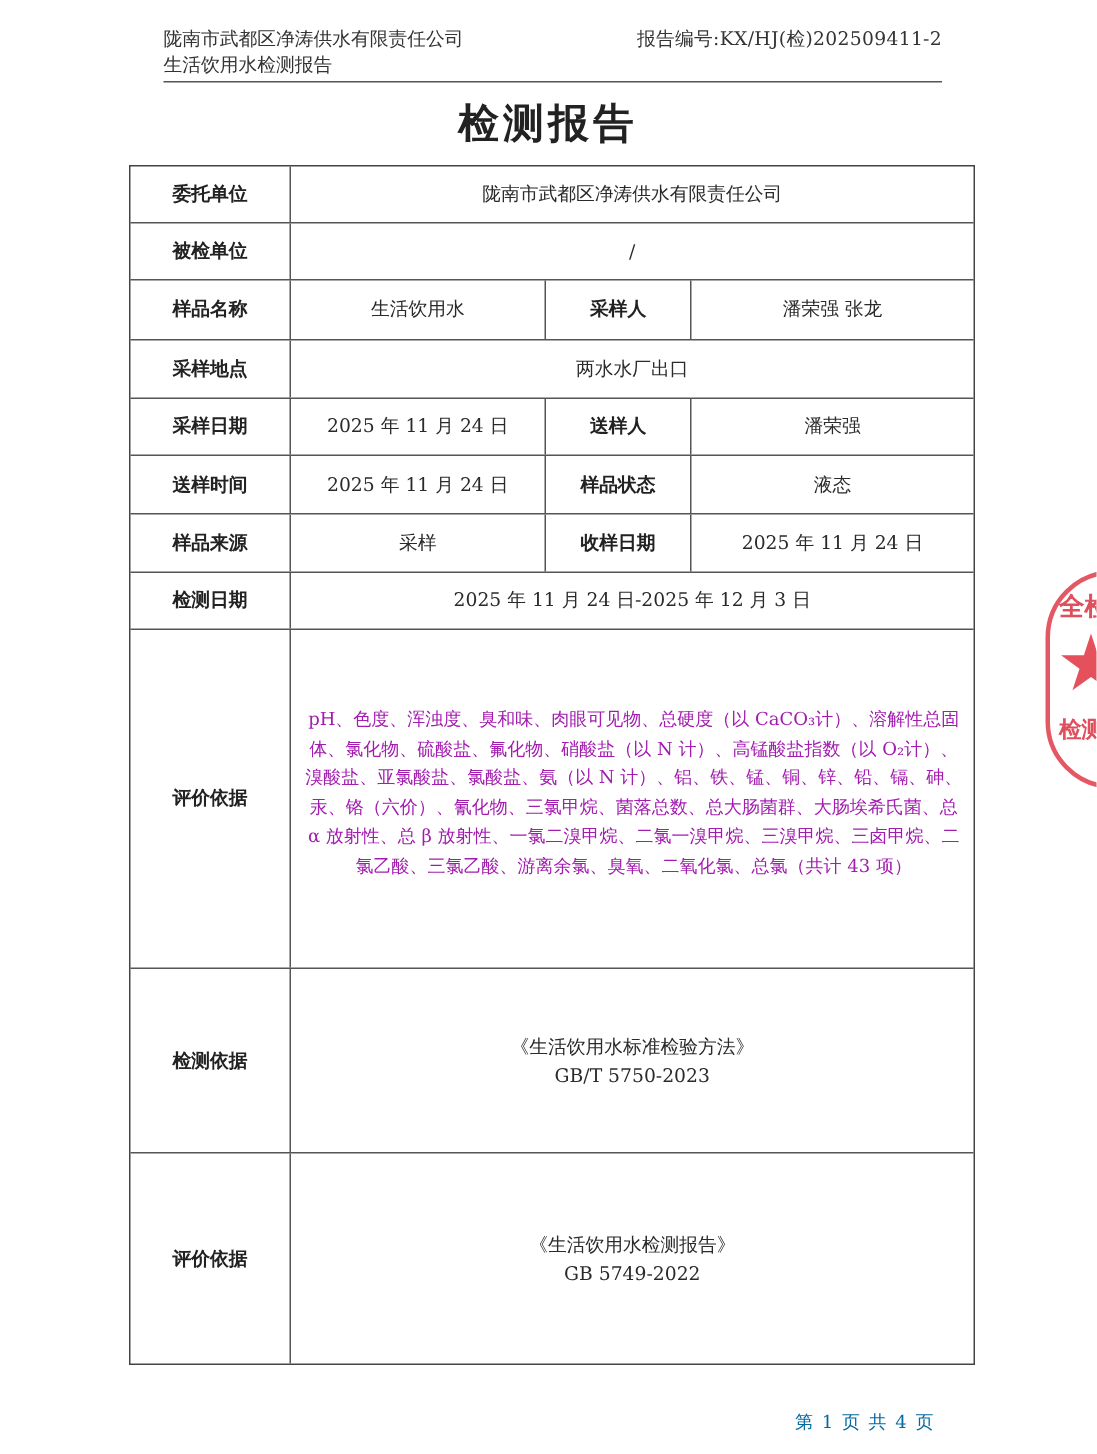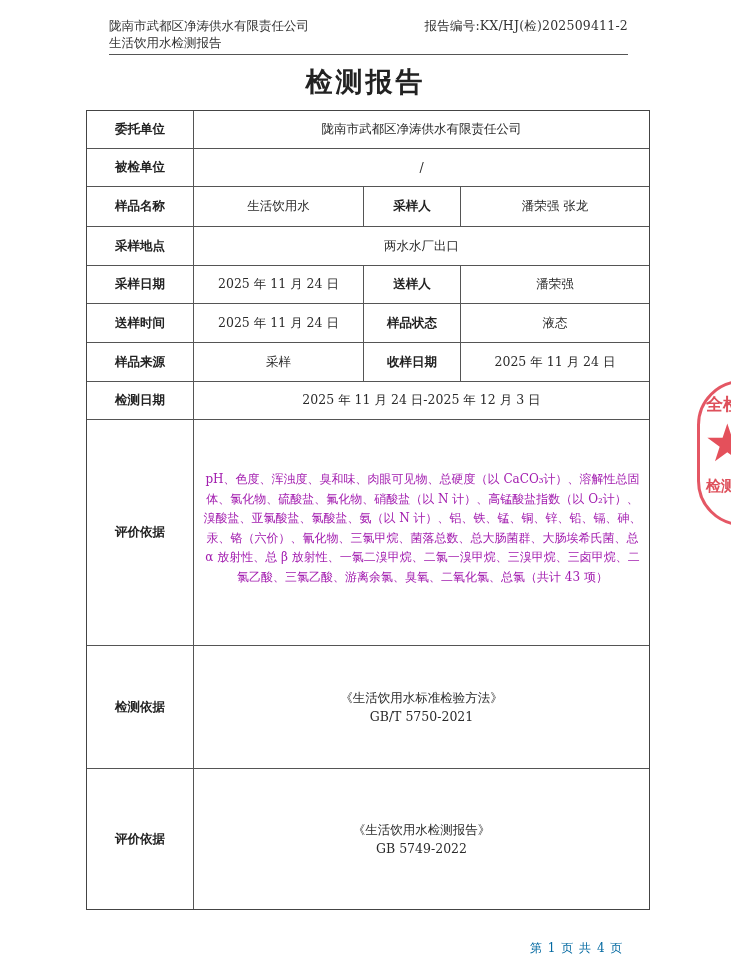--- a/index.html
+++ b/index.html
@@ -205,21 +205,21 @@
   <div class="row" style="top:309px;height:226px;">
     <div class="cell label c-label">评价依据</div>
     <div class="items-text">pH、色度、浑浊度、臭和味、肉眼可见物、总硬度（以 CaCO₃计）、溶解性总固体、氯化物、硫酸盐、氟化物、硝酸盐（以 N 计）、高锰酸盐指数（以 O₂计）、溴酸盐、亚氯酸盐、氯酸盐、氨（以 N 计）、铝、铁、锰、铜、锌、铅、镉、砷、汞、铬（六价）、氰化物、三氯甲烷、菌落总数、总大肠菌群、大肠埃希氏菌、总 α 放射性、总 β 放射性、一氯二溴甲烷、二氯一溴甲烷、三溴甲烷、三卤甲烷、二氯乙酸、三氯乙酸、游离余氯、臭氧、二氧化氯、总氯（共计 43 项）</div>
   </div>
 
   <div class="row" style="top:535px;height:123px;">
     <div class="cell label c-label">检测依据</div>
     <div class="cell bl c-val-wide">
       <div class="std">
         <span>《生活饮用水标准检验方法》</span>
-        <span>GB/T 5750-2021</span>
+        <span>GB/T 5750-2023</span>
       </div>
     </div>
   </div>
 
   <div class="row last" style="top:658px;height:140px;">
     <div class="cell label c-label">评价依据</div>
     <div class="cell bl c-val-wide">
       <div class="std">
         <span>《生活饮用水检测报告》</span>
         <span>GB 5749-2022</span>

